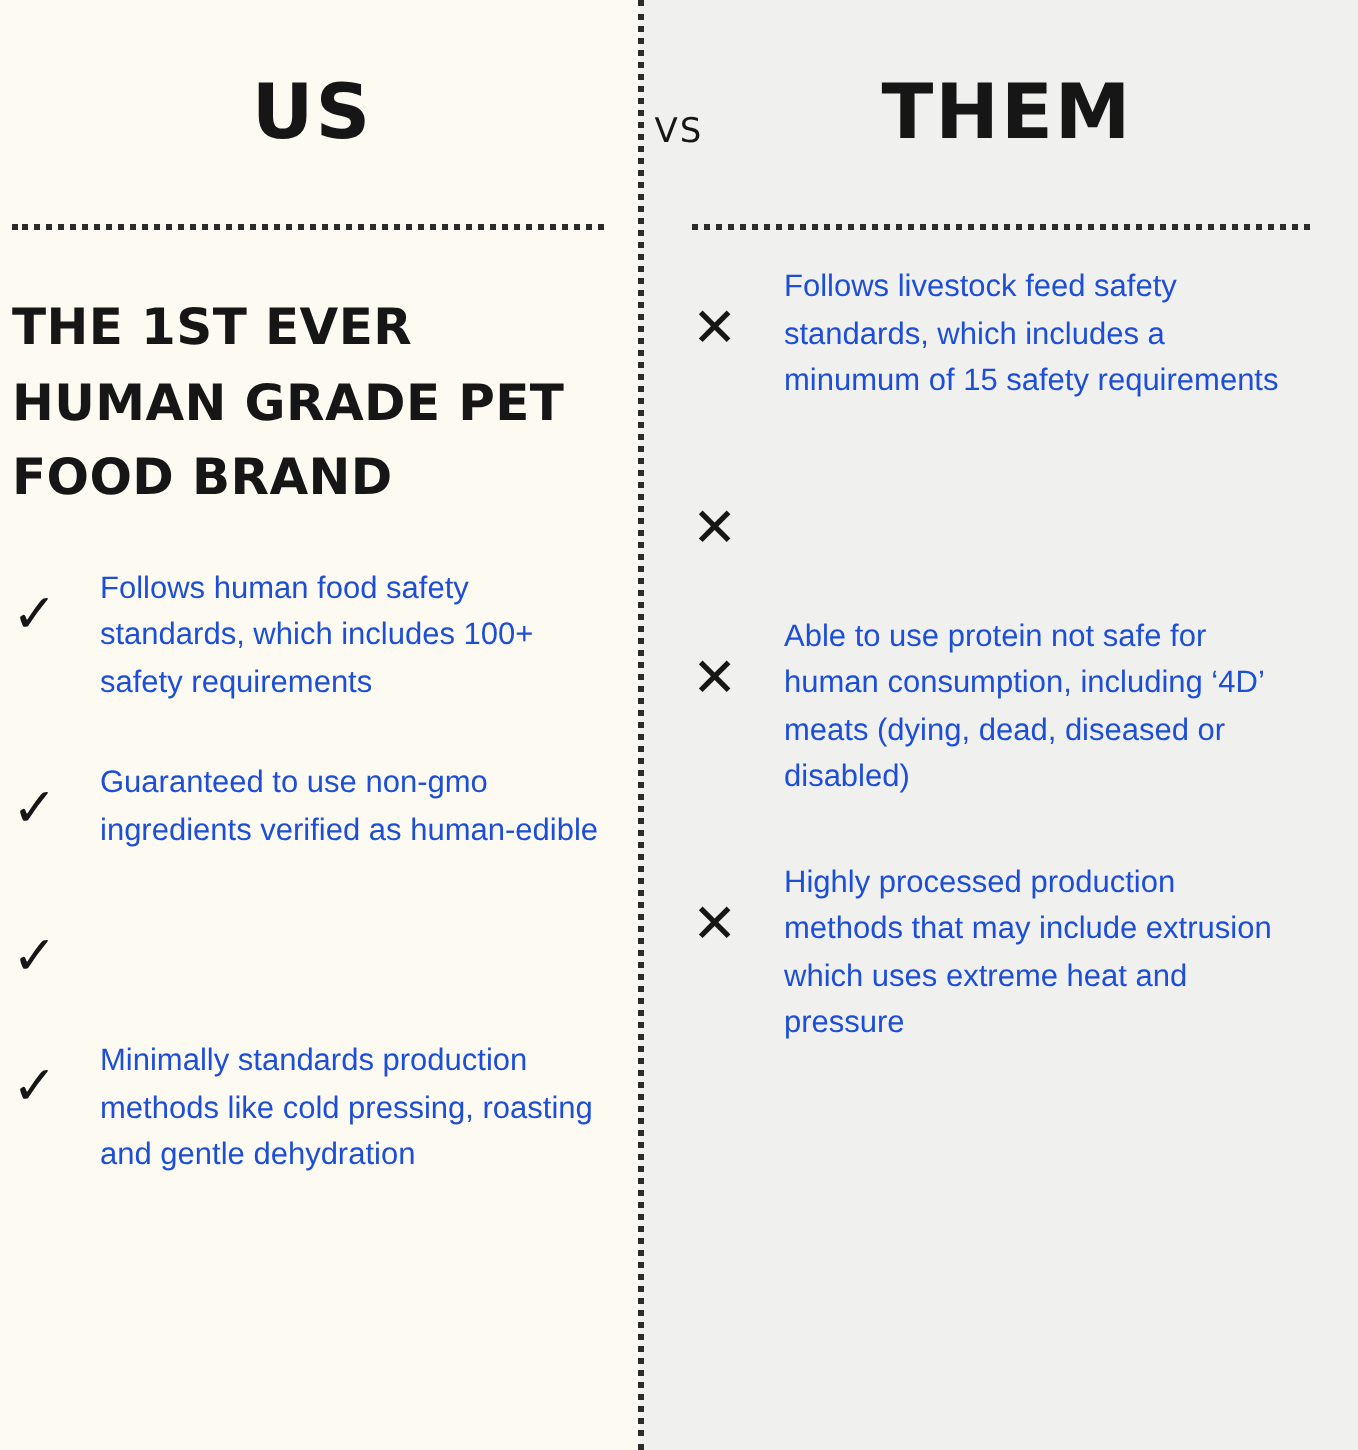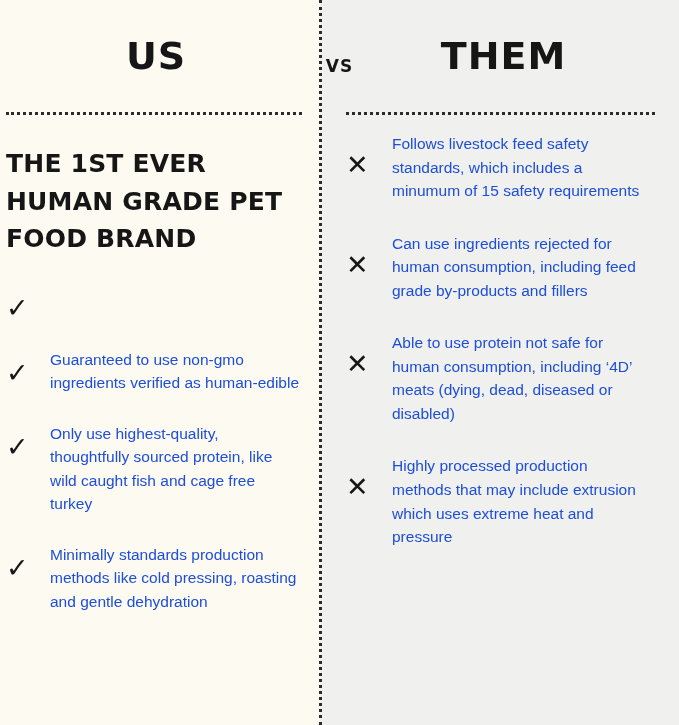--- a/index.html
+++ b/index.html
@@ -56,21 +56,21 @@
     color: #161616;
     text-transform: uppercase;
     font-family: "DejaVu Sans", sans-serif;
   }
   .vs-badge {
     position: absolute;
     left: 0;
     top: 56px;
     width: 679px;
     text-align: center;
-    font-weight: bold;
+    font-weight: normal;
     font-size: 17px;
     color: #161616;
     letter-spacing: 1px;
     z-index: 5;
     font-family: "DejaVu Sans", sans-serif;
   }
   .divider-h {
     border-top: 3px dotted #2b2b2b;
     margin: 0;
   }
@@ -145,30 +145,30 @@
   <div class="col col-us">
     <div class="heading-row">
       <div class="heading">US</div>
     </div>
     <div class="divider-h"></div>
     <div class="subhead">THE 1ST EVER HUMAN GRADE PET FOOD BRAND</div>
     <div class="items items-us">
 
       <div class="item">
         <div class="mark">✓</div>
+        <div class="item-text">Follows human food safety standards, which includes 100+ safety requirements</div>
       </div>
 
       <div class="item">
         <div class="mark">✓</div>
         <div class="item-text">Guaranteed to use non-gmo ingredients verified as human-edible</div>
       </div>
 
       <div class="item">
         <div class="mark">✓</div>
-        <div class="item-text">Only use highest-quality, thoughtfully sourced protein, like wild caught fish and cage free turkey</div>
       </div>
 
       <div class="item">
         <div class="mark">✓</div>
         <div class="item-text">Minimally standards production methods like cold pressing, roasting and gentle dehydration</div>
       </div>
 
     </div>
   </div>
 
@@ -179,21 +179,20 @@
     <div class="divider-h"></div>
     <div class="items items-them">
 
       <div class="item">
         <div class="mark">✕</div>
         <div class="item-text">Follows livestock feed safety standards, which includes a minumum of 15 safety requirements</div>
       </div>
 
       <div class="item">
         <div class="mark">✕</div>
-        <div class="item-text">Can use ingredients rejected for human consumption, including feed grade by-products and fillers</div>
       </div>
 
       <div class="item">
         <div class="mark">✕</div>
         <div class="item-text">Able to use protein not safe for human consumption, including ‘4D’ meats (dying, dead, diseased or disabled)</div>
       </div>
 
       <div class="item">
         <div class="mark">✕</div>
         <div class="item-text">Highly processed production methods that may include extrusion which uses extreme heat and pressure</div>

